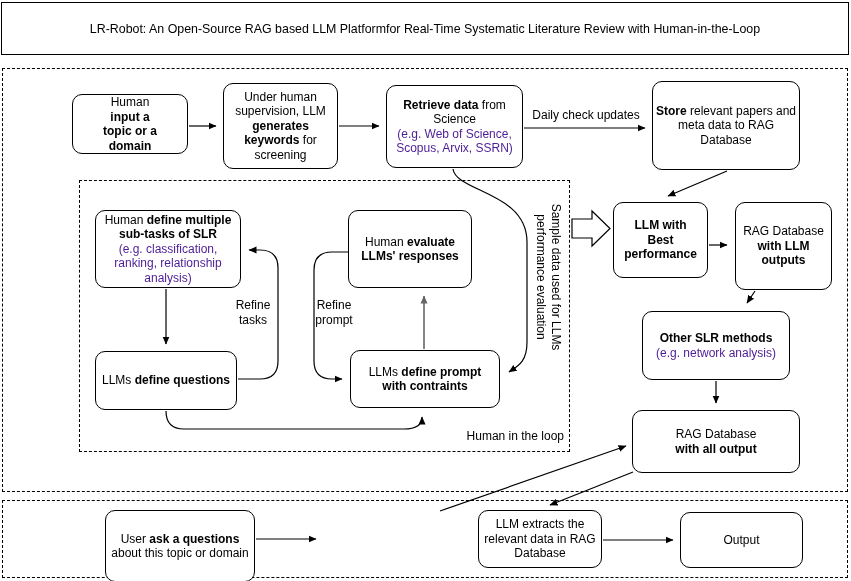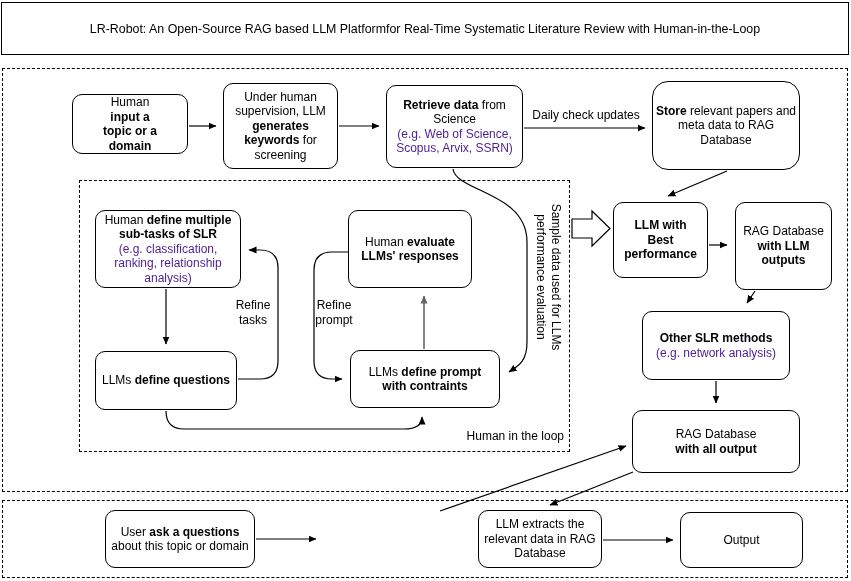--- a/index.html
+++ b/index.html
@@ -50,21 +50,21 @@
   </div>
 
   <div class="node" style="left:223px;top:83px;width:115px;height:86px;">
     <div><span>Under human supervision, LLM </span><span class="b">generates keywords</span><span> for screening</span></div>
   </div>
 
   <div class="node" style="left:386px;top:85px;width:137px;height:83px;">
     <div><span class="b">Retrieve data</span><span> from Science</span><span class="g">(e.g. Web of Science, Scopus, Arvix, SSRN)</span></div>
   </div>
 
-  <div class="node" style="left:652px;top:81px;width:148px;height:89px;border-radius:16px;">
+  <div class="node" style="left:652px;top:81px;width:148px;height:89px;">
     <div><span class="b">Store</span><span> relevant papers and meta data to RAG Database</span></div>
   </div>
 
   <div class="node pad2" style="left:95px;top:210px;width:146px;height:78px;">
     <div><span>Human </span><span class="b">define multiple sub-tasks of SLR</span><span class="g">(e.g. classification, ranking, relationship analysis)</span></div>
   </div>
 
   <div class="node" style="left:348px;top:210px;width:124px;height:78px;">
     <div><span>Human </span><span class="b">evaluate LLMs' responses</span></div>
   </div>
@@ -86,21 +86,21 @@
   </div>
 
   <div class="node" style="left:642px;top:311px;width:148px;height:69px;">
     <div><span class="b">Other SLR methods</span><span class="g">(e.g. network analysis)</span></div>
   </div>
 
   <div class="node" style="left:632px;top:410px;width:168px;height:63px;">
     <div><span>RAG Database</span><span class="b blk">with all output</span></div>
   </div>
 
-  <div class="node pad2" style="left:105px;top:510px;width:150px;height:58px;">
+  <div class="node pad2" style="left:105px;top:510px;width:150px;height:72px;">
     <div><span>User </span><span class="b">ask a questions</span><span> about this topic or domain</span></div>
   </div>
 
 
   <div class="node" style="left:478px;top:510px;width:124px;height:58px;">
     <div><span>LLM extracts the relevant data in RAG Database</span></div>
   </div>
 
   <div class="node" style="left:680px;top:512px;width:123px;height:56px;">
     <div><span>Output</span></div>

